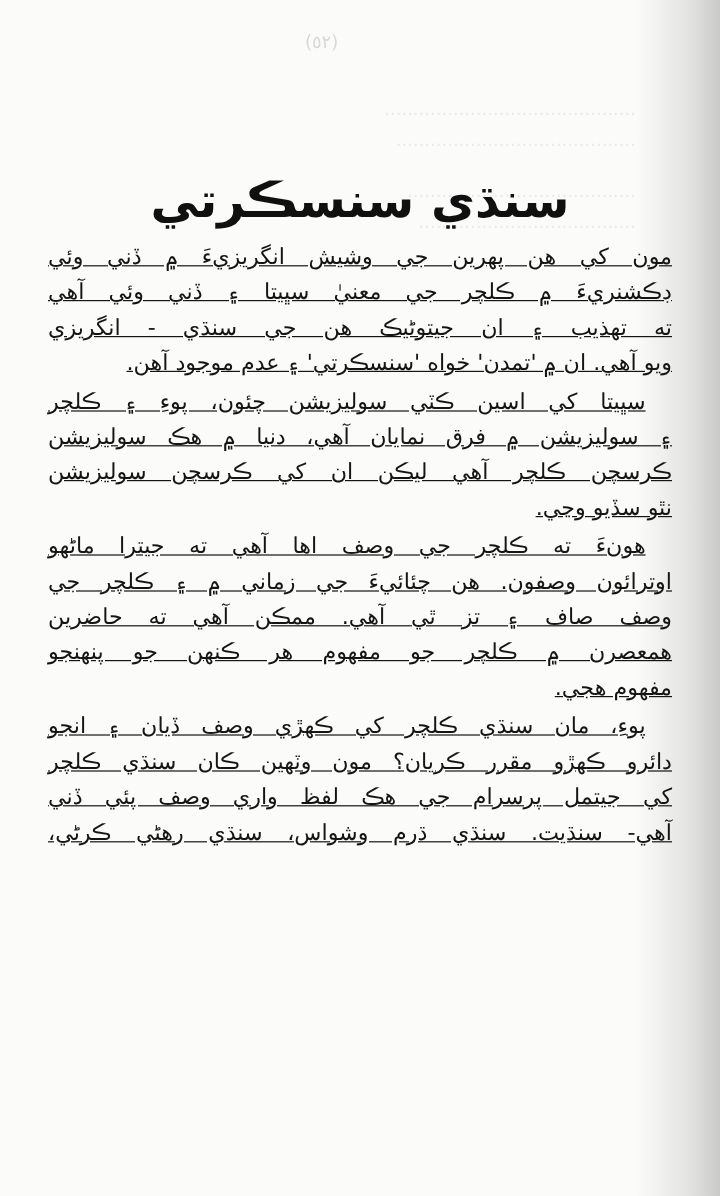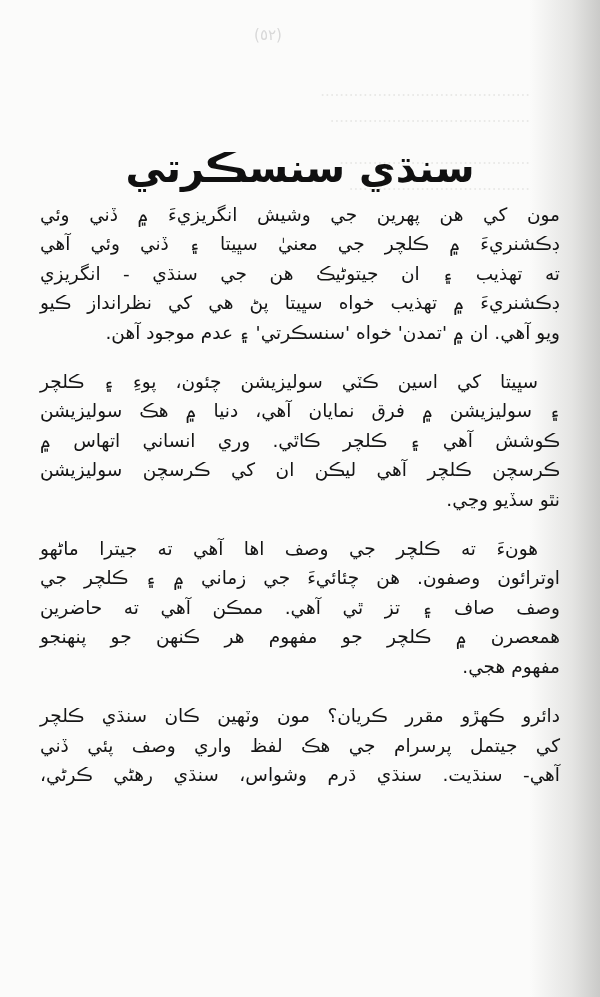--- a/index.html
+++ b/index.html
@@ -27,62 +27,61 @@
   .title {
     position: absolute; top: 118px; left: 0; width: 600px;
     text-align: center; direction: rtl;
     font-family: "DejaVu Sans", sans-serif;
     font-size: 40px; font-weight: bold; letter-spacing: 2px;
     color: #101010;
   }
   .body-text {
     position: absolute; top: 200px; left: 40px; width: 520px;
     direction: rtl;
-    font-size: 18.5px; line-height: 29.4px;
+    font-size: 18.5px; line-height: 29.4px; text-decoration: underline;
   }
   .para { margin: 0; text-align: justify; text-align-last: right; }
   .para .line { display: block; text-align: justify; text-align-last: justify; white-space: nowrap; }
   .para .line.last { text-align-last: right; }
   .para .line.indent { padding-right: 22px; }
-  .para + .para { margin-top: 20px; }
+  .para + .para { margin-top: 3px; }
 </style>
 </head>
 <body>
 
 <div class="page-shadow"></div>
 
 <div class="page-number">(٥٢)</div>
 
 <div class="bleed" style="top:82px">............................................</div>
 <div class="bleed" style="top:108px">..........................................</div>
 <div class="bleed" style="top:150px">........................................</div>
 <div class="bleed" style="top:176px">......................................</div>
 
 <h1 class="title">سنڌي سنسڪرتي</h1>
 
 <div class="body-text">
   <p class="para">
     <span class="line">مون کي هن پهرين جي وشيش انگريزيءَ ۾ ڏني وئي</span>
     <span class="line">ڊڪشنريءَ ۾ ڪلچر جي معنيٰ سڀيتا ۽ ڏني وئي آهي</span>
     <span class="line">ته تهذيب ۽ ان جيتوڻيڪ هن جي سنڌي - انگريزي</span>
-    <span class="line">ڊڪشنريءَ ۾ تهذيب خواه سڀيتا پڻ هي کي نظرانداز ڪيو</span>
     <span class="line last">ويو آهي. ان ۾ 'تمدن' خواه 'سنسڪرتي' ۽ عدم موجود آهن.</span>
   </p>
   <p class="para">
     <span class="line indent">سڀيتا کي اسين ڪٽي سوليزيشن چئون، پوءِ ۽ ڪلچر</span>
     <span class="line">۽ سوليزيشن ۾ فرق نمايان آهي، دنيا ۾ هڪ سوليزيشن</span>
-    <span class="line">ڪوشش آهي ۽ ڪلچر ڪاٿي. وري انساني اتهاس ۾</span>
     <span class="line">ڪرسچن ڪلچر آهي ليڪن ان کي ڪرسچن سوليزيشن</span>
     <span class="line last">نٿو سڏيو وڃي.</span>
   </p>
   <p class="para">
     <span class="line indent">هونءَ ته ڪلچر جي وصف اها آهي ته جيترا ماڻهو</span>
     <span class="line">اوترائون وصفون. هن چئائيءَ جي زماني ۾ ۽ ڪلچر جي</span>
     <span class="line">وصف صاف ۽ تز ٿي آهي. ممڪن آهي ته حاضرين</span>
     <span class="line">همعصرن ۾ ڪلچر جو مفهوم هر ڪنهن جو پنهنجو</span>
     <span class="line last">مفهوم هجي.</span>
   </p>
   <p class="para">
+    <span class="line indent">پوءِ، مان سنڌي ڪلچر کي ڪهڙي وصف ڏيان ۽ انجو</span>
     <span class="line">دائرو ڪهڙو مقرر ڪريان؟ مون وٽهين ڪان سنڌي ڪلچر</span>
     <span class="line">کي جيتمل پرسرام جي هڪ لفظ واري وصف پئي ڏني</span>
     <span class="line">آهي- سنڌيت. سنڌي ڌرم وشواس، سنڌي رهڻي ڪرڻي،</span>
   </p>
 </div>
 
 </body></html>

